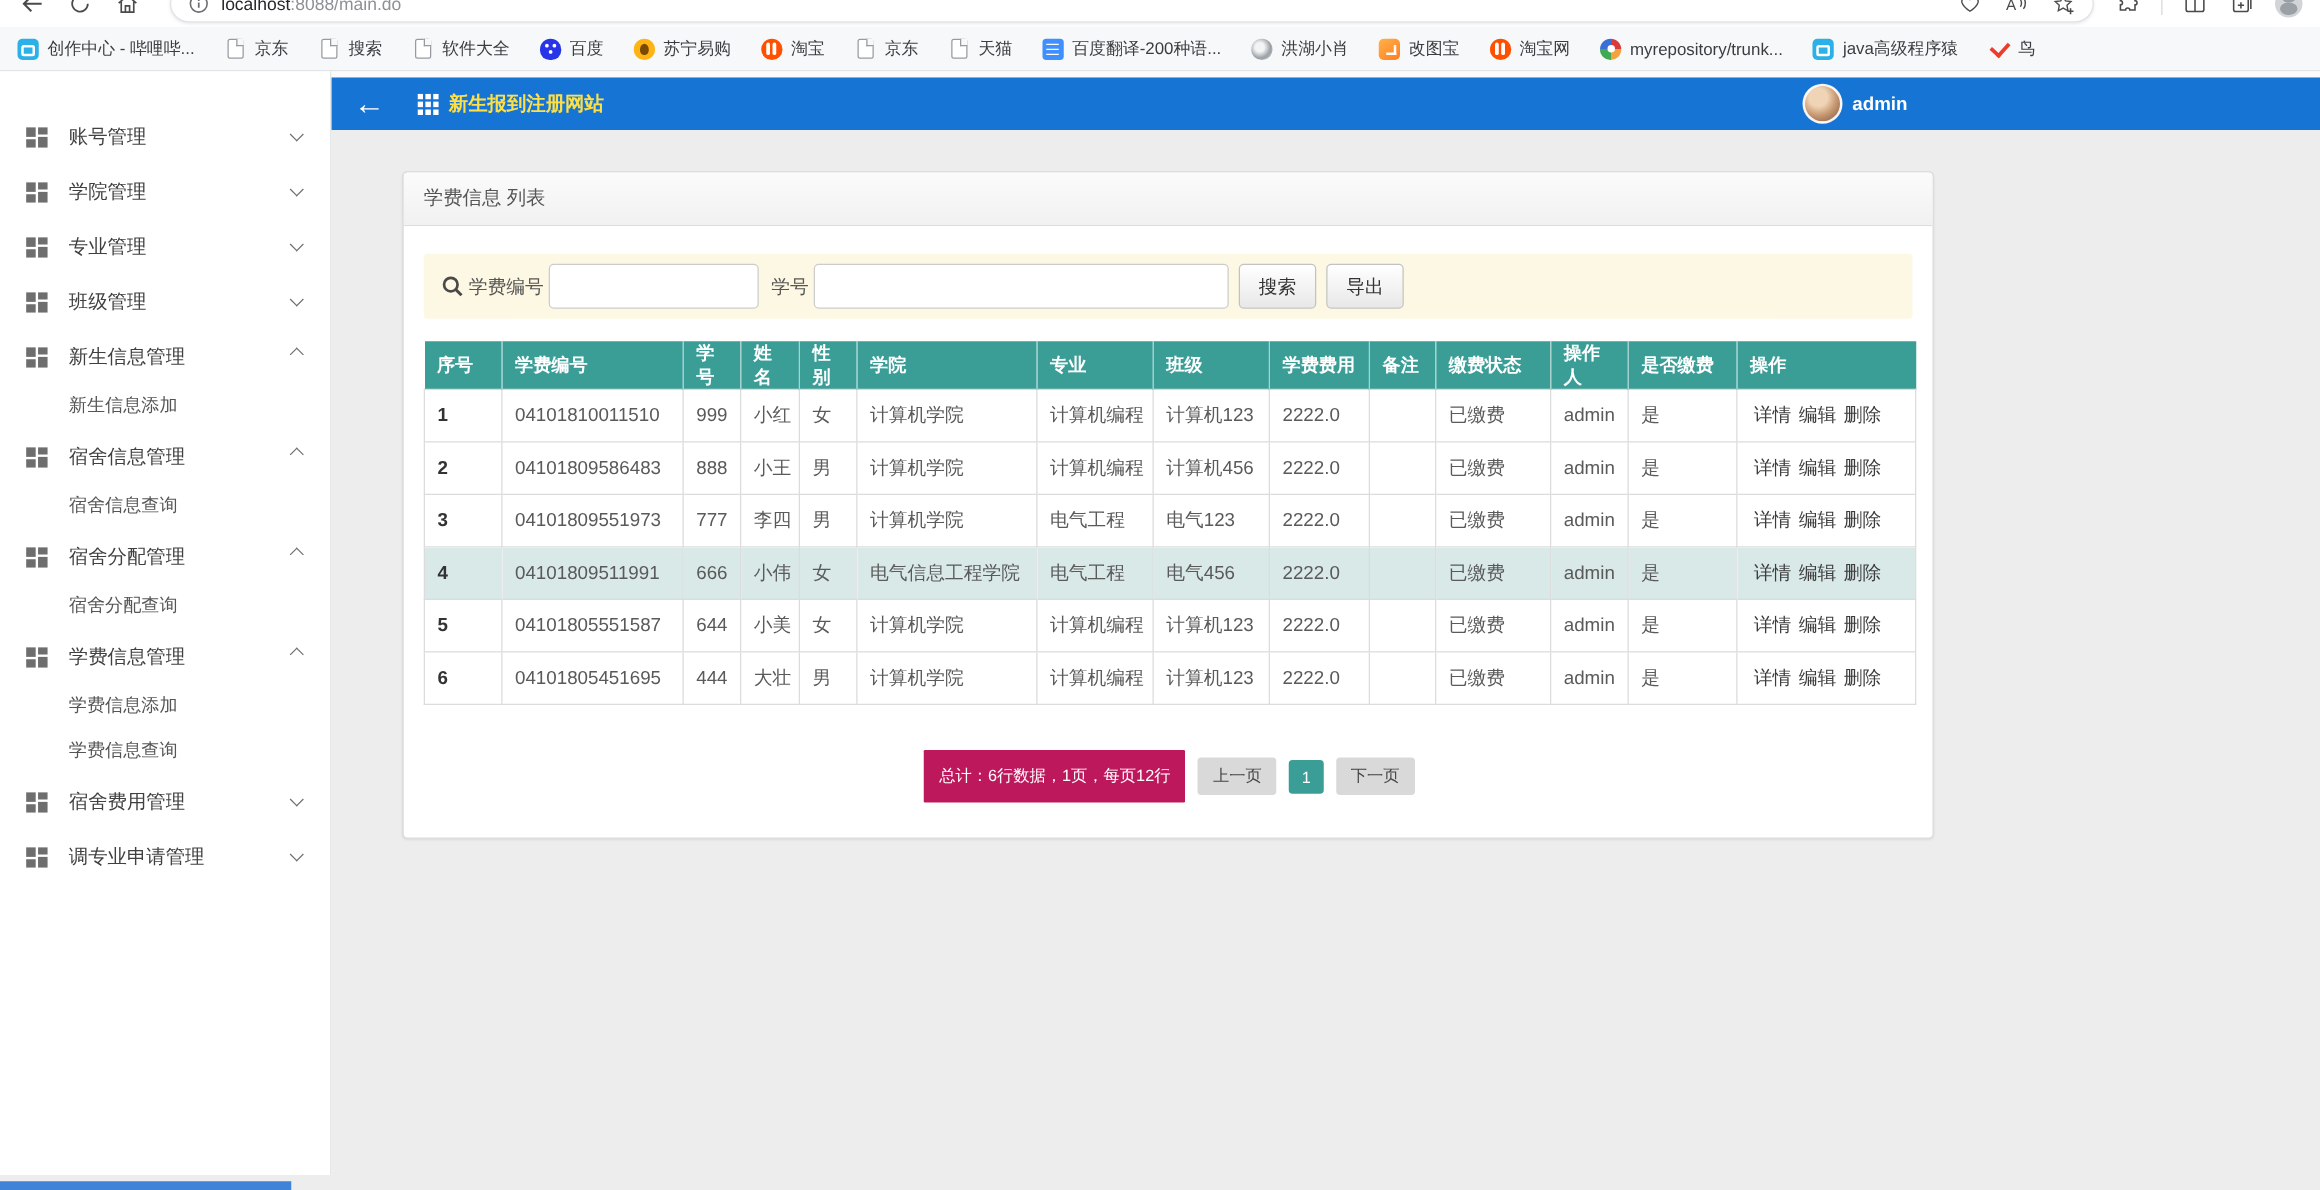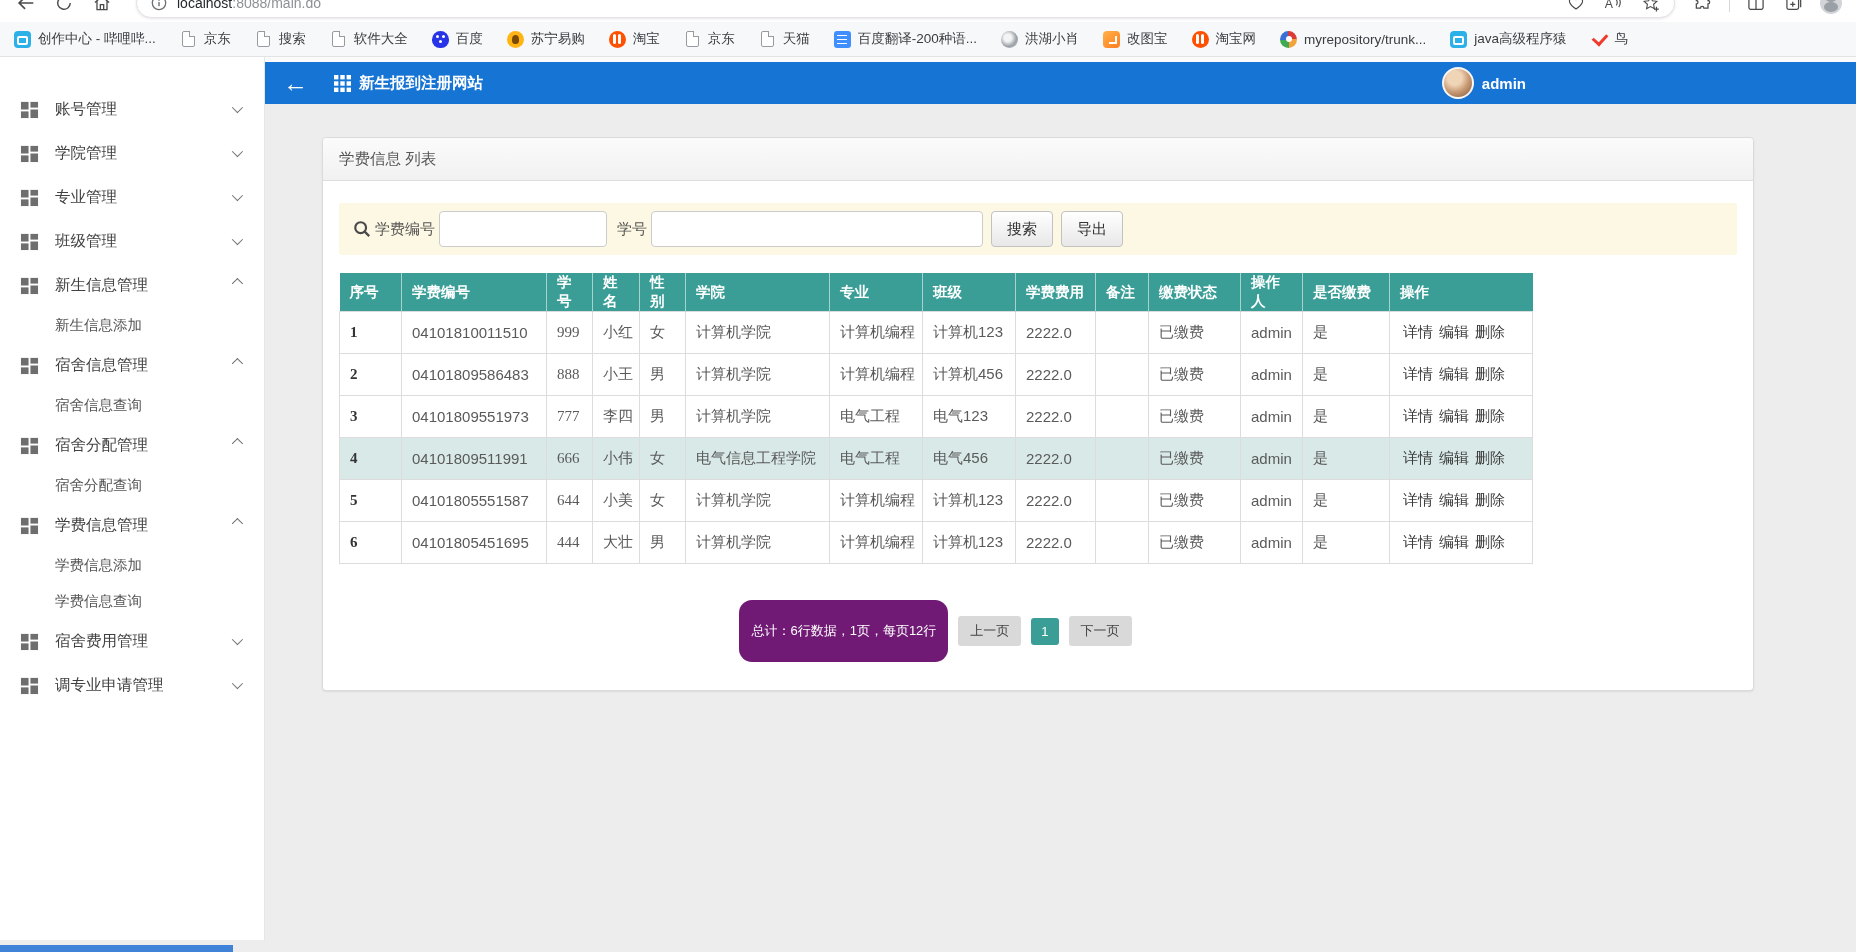--- a/index.html
+++ b/index.html
@@ -52,28 +52,28 @@
   .chev { width:8px; height:8px; border-right:1.8px solid #707070; border-bottom:1.8px solid #707070; flex:none; }
   .chev.down { transform:rotate(45deg) translateY(-2px); }
   .chev.up { transform:rotate(-135deg) translateY(2px); }
   .nav-sub { height:36px; line-height:36px; padding-left:55px; font-size:14.5px; color:#555; cursor:pointer; }
 
   .main { margin-left:265px; height:100%; display:flex; flex-direction:column; }
   .top-strip { height:5px; background:#fbfbfc; flex:none; }
   .appbar { height:42px; background:#1674d4; display:flex; align-items:center; position:relative; flex:none; }
   .ab-back { color:#fff; font-size:25px; margin-left:18px; line-height:1; cursor:pointer; }
   .ab-grid { margin-left:26px; display:flex; }
-  .ab-title { color:#ffffff; font-size:15.5px; font-weight:bold; margin-left:8px; }
+  .ab-title { color:#fde047; font-size:15.5px; font-weight:bold; margin-left:8px; }
   .ab-user { position:absolute; right:330px; top:0; height:42px; display:flex; align-items:center; gap:8px; cursor:pointer; }
   .avatar { width:32px; height:32px; border-radius:50%; border:2px solid rgba(255,255,255,.9);
     background:radial-gradient(circle at 38% 32%, #f0d4b6 0 28%, #c89a74 55%, #7d5336 100%); }
   .ab-username { color:#fff; font-size:15px; font-weight:bold; }
 
   .content { flex:1; background:#ededee; padding:33px 0 0 57px; position:relative; }
-  .card { width:1432px; background:#fff; border:1px solid #d9dbdc; border-radius:4px; box-shadow:0 1px 2px rgba(0,0,0,.08); }
+  .card { width:1225px; background:#fff; border:1px solid #d9dbdc; border-radius:4px; box-shadow:0 1px 2px rgba(0,0,0,.08); }
   .card-h { height:43px; line-height:42px; padding-left:16px; background:linear-gradient(#fbfbfb,#f1f1f1);
     border-bottom:1px solid #ddd; border-radius:4px 4px 0 0; font-size:15.5px; color:#565656; }
   .card-b { padding:22px 16px 28px; }
 
   .searchbox { background:#fcf8e3; border-radius:3px; height:52px; display:flex; align-items:center; padding:0 14px; }
   .mag { flex:none; margin-right:4px; display:flex; }
   .s-label { font-size:15px; color:#555; margin-right:4px; }
   .s-label.second { margin-left:10px; }
   .inp { height:36px; border:1px solid #ccc; border-radius:4px; background:#fff; padding:0 8px; font-size:14px; color:#333; outline:none; }
   .inp1 { width:168px; }
@@ -82,25 +82,25 @@
     border-radius:4px; font-size:15px; color:#333; margin-left:8px; cursor:pointer; }
 
   table.tbl { margin-top:18px; border-collapse:collapse; table-layout:fixed; width:1193px; }
   .tbl th { background:#3a9e97; color:#fff; font-size:14.5px; font-weight:bold; text-align:left;
     padding:0 10px; height:34px; border-right:1px solid rgba(255,255,255,.55); }
   .tbl th:last-child { border-right:none; }
   .tbl td { border:1px solid #dcdcdc; font-size:15px; color:#5a5a5a; padding:0 10px; height:42px;
     background:#fff; overflow:hidden; white-space:nowrap; }
   .tbl tr.hl td { background:#d8e9e8; }
   td.idx { color:#333; font-weight:bold; }
-  .c { text-align:left;font-family:Liberation Serif, serif; }
+  .c { text-align:left; }
   .op { margin:0 3px; color:#3c3c3c; cursor:pointer; }
 
   .pager { margin-top:36px; display:flex; justify-content:center; align-items:center; gap:10px; width:1193px; }
-  .pg-badge { background:#701a75; color:#fff; font-size:13px; padding:22px 12px; border-radius:13px; }
+  .pg-badge { background:#be185d; color:#fff; font-size:13px; padding:12px 12px; border-radius:1px; }
   .pg-btn { background:#d9d9d9; color:#444; font-size:13px; padding:6px 12px; border-radius:3px; border:none; cursor:pointer; }
   .pg-num { background:#3a9e97; color:#fff; font-size:13px; padding:6px 10px; border-radius:3px; border:none; cursor:pointer; }
 
   .bottom-bar { position:absolute; left:0; bottom:0; width:233px; height:7px; background:#3f83d8; z-index:3; }
 </style>
 </head>
 <body>
 
 <div class="toolbar">
   <div class="tb-row">

